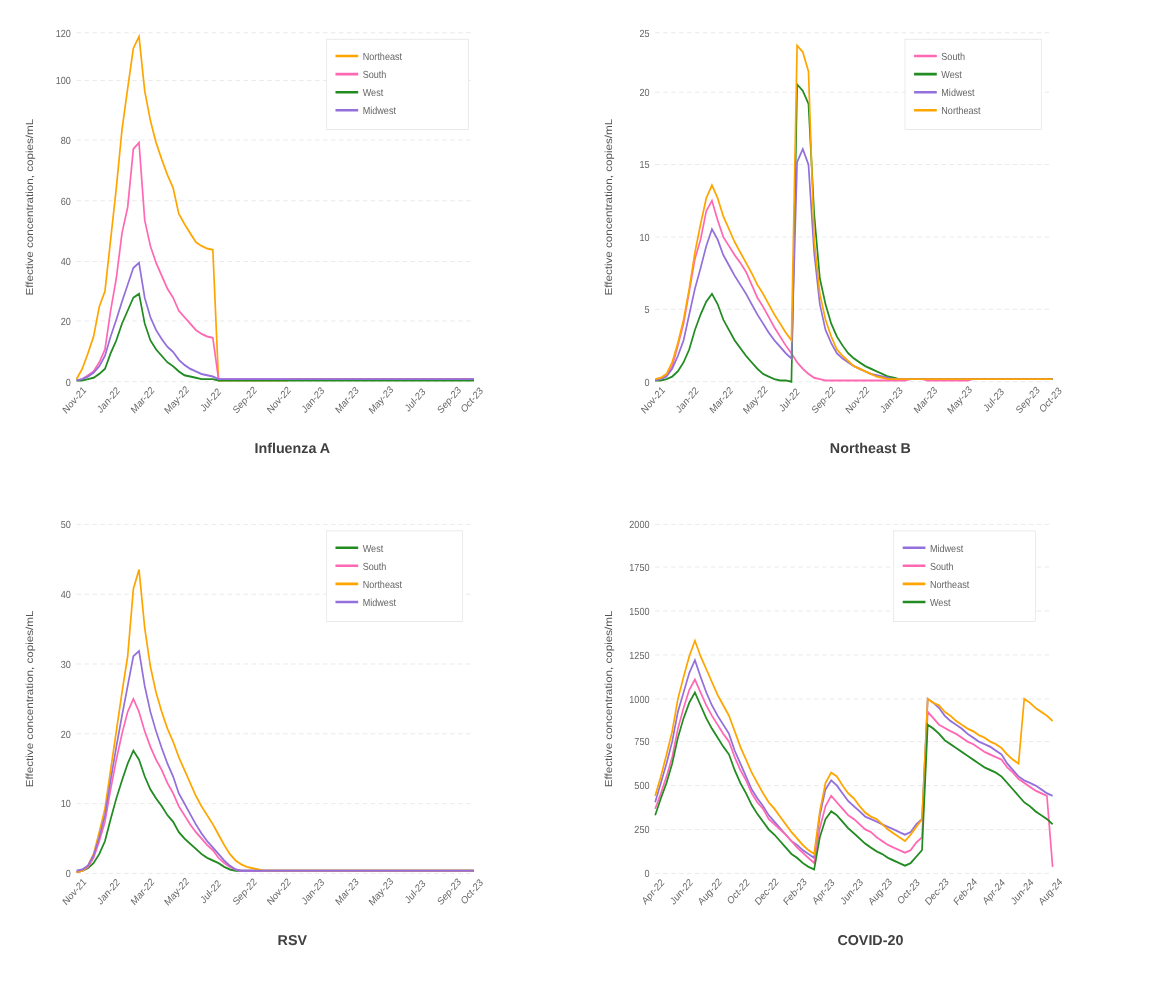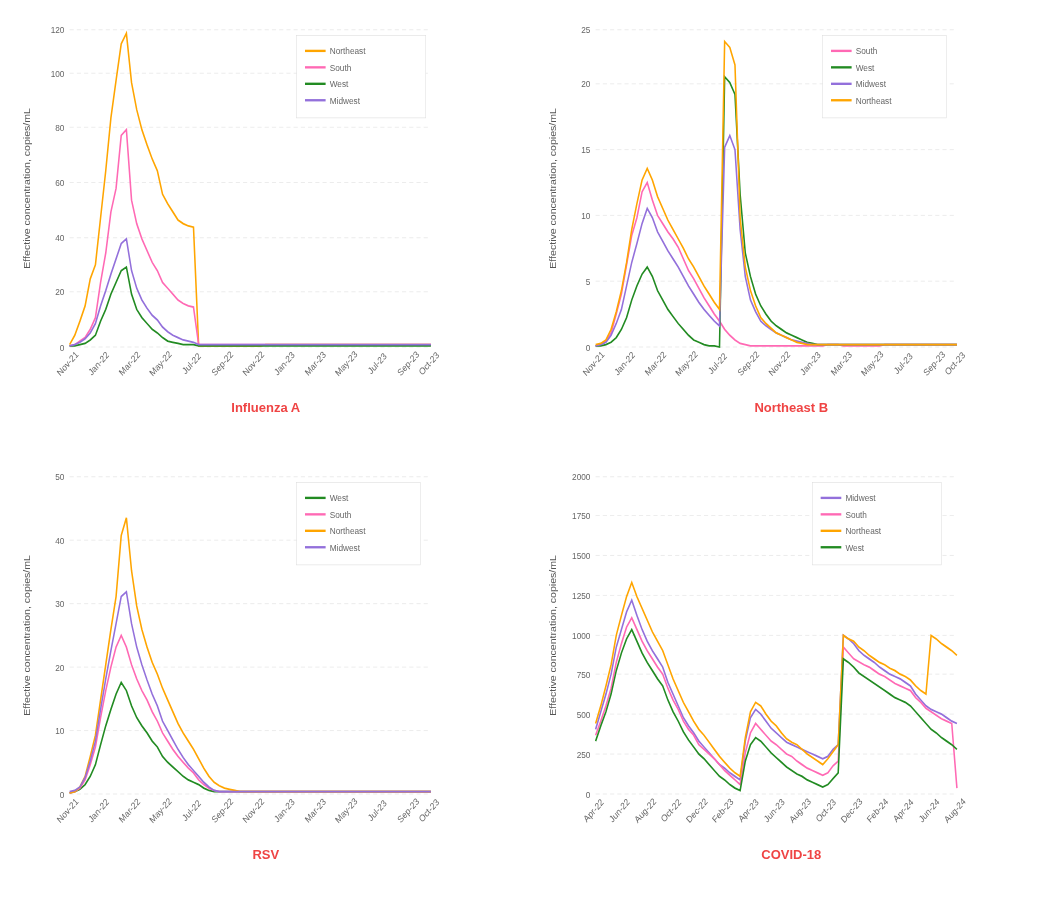--- a/index.html
+++ b/index.html
@@ -23,21 +23,21 @@
       position: relative;
       display: flex;
       flex-direction: column;
       align-items: center;
       padding: 10px 10px 30px 10px;
     }
     .chart-title {
       font-weight: bold;
       font-size: 13px;
       margin-top: 6px;
-      color: #ef4444;
+      color: #404040;
     }
     .chart-area {
       position: relative;
       width: 100%;
       flex: 1;
     }
     svg.chart-svg {
       width: 100%;
       height: 100%;
     }
@@ -285,16 +285,16 @@
         <line x1="268" y1="28" x2="288" y2="28" stroke="#9370DB" stroke-width="2"></line>
         <text x="292" y="31" class="tick-label">Midwest</text>
         <line x1="268" y1="42" x2="288" y2="42" stroke="#FF69B4" stroke-width="2"></line>
         <text x="292" y="45" class="tick-label">South</text>
         <line x1="268" y1="56" x2="288" y2="56" stroke="#FFA500" stroke-width="2"></line>
         <text x="292" y="59" class="tick-label">Northeast</text>
         <line x1="268" y1="70" x2="288" y2="70" stroke="#228B22" stroke-width="2"></line>
         <text x="292" y="73" class="tick-label">West</text>
       </svg>
     </div>
-    <div class="chart-title">COVID-18</div>
+    <div class="chart-title">COVID-20</div>
   </div>
 
 </div>
 
 </body></html>

